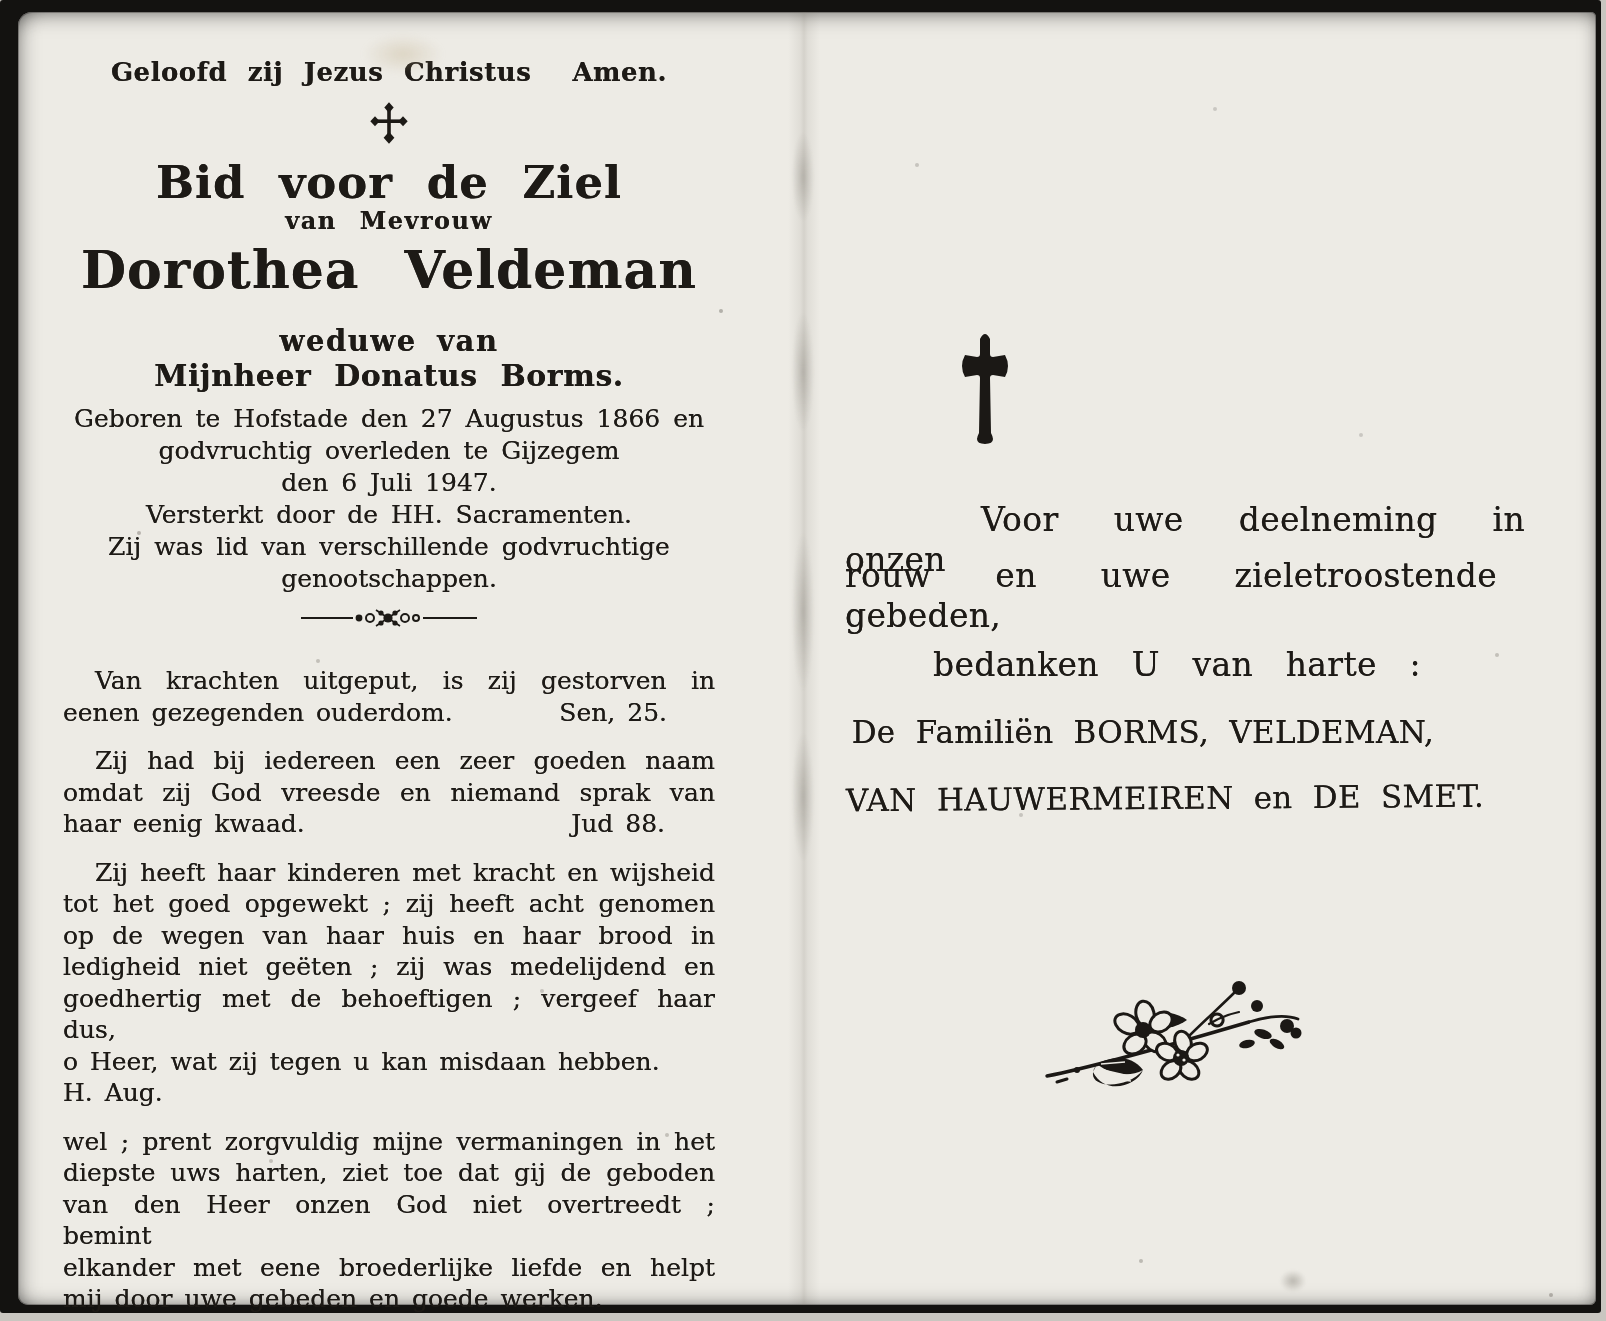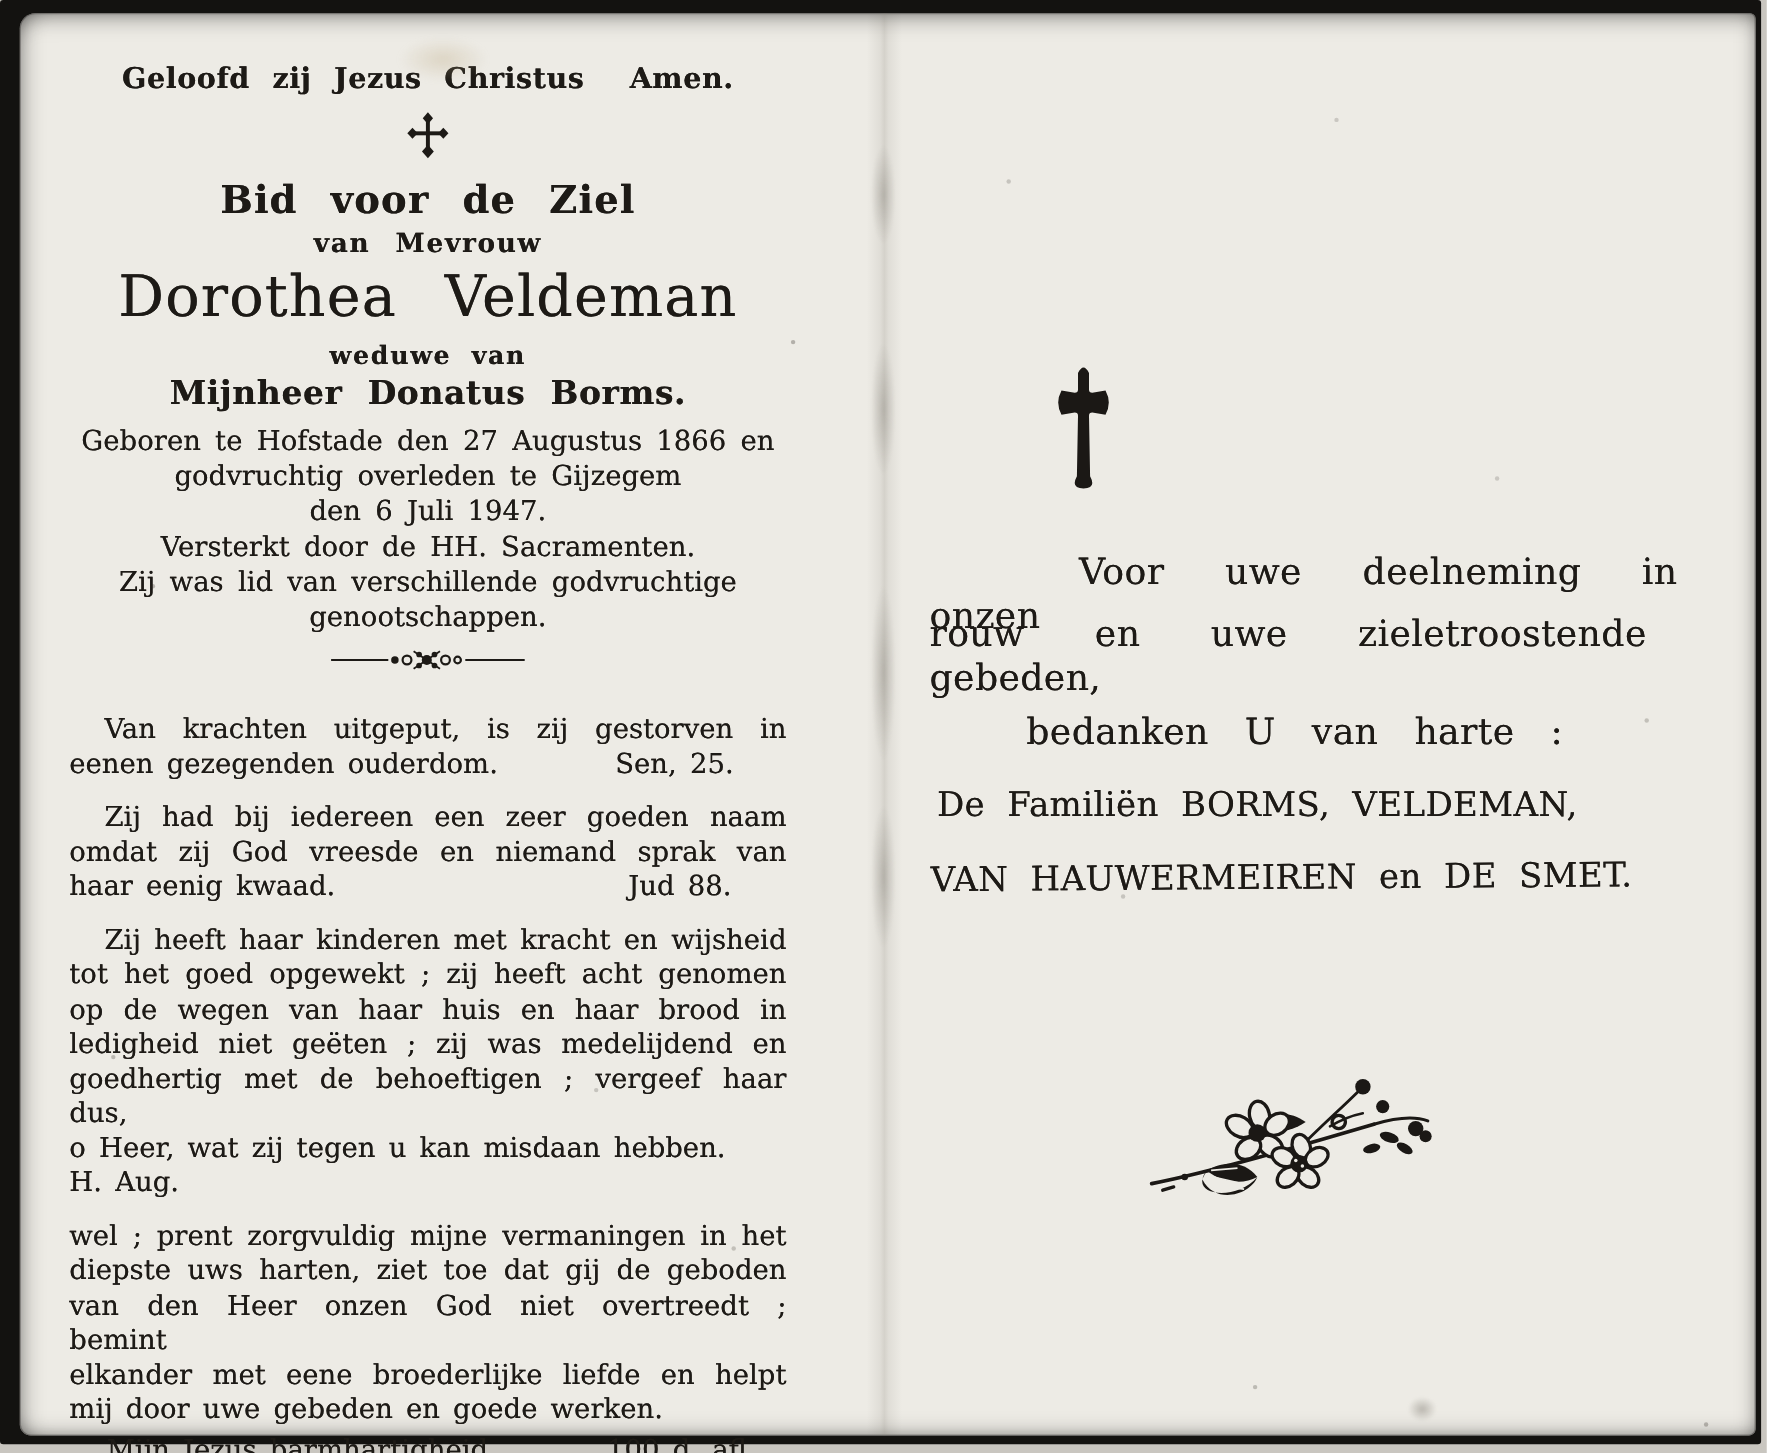--- a/index.html
+++ b/index.html
@@ -43,24 +43,24 @@
       1122px 1248px 0 1px rgba(45,40,33,.25), 1478px 642px 0 1px rgba(45,40,33,.22),
       898px 152px 0 1px rgba(45,40,33,.20), 1532px 1282px 0 1px rgba(45,40,33,.28),
       252px 1148px 0 1px rgba(45,40,33,.22), 1342px 422px 0 1px rgba(45,40,33,.18),
       1002px 802px 0 1px rgba(45,40,33,.20), 84px 948px 0 1px rgba(45,40,33,.26),
       1196px 96px 0 1px rgba(45,40,33,.18), 648px 1122px 0 1px rgba(45,40,33,.22);}
 
   
   .lp{position:absolute;left:45px;top:45px;width:652px;}
   .blessing{font-size:26px;line-height:30px;font-weight:bold;word-spacing:11px;letter-spacing:.5px;}
   .cross-sm{display:block;margin:8px auto 0;}
-  .bid{font-size:35px;line-height:40px;font-weight:bold;word-spacing:17px;letter-spacing:1px;margin-top:12px;}
+  .bid{font-size:45px;line-height:40px;font-weight:bold;word-spacing:17px;letter-spacing:1px;margin-top:12px;}
   .small-line{font-size:24px;line-height:25px;font-weight:bold;word-spacing:13px;letter-spacing:1.5px;margin-top:5px;}
-  .gname{font-size:52px;line-height:62px;font-weight:normal;word-spacing:26px;letter-spacing:1px;margin-top:6px;text-align:center;}
-  .widow{font-size:23px;line-height:25px;font-weight:bold;word-spacing:9px;letter-spacing:1.5px;margin-top:10px;}
+  .gname{font-size:52px;line-height:62px;font-weight:bold;word-spacing:26px;letter-spacing:1px;margin-top:6px;text-align:center;}
+  .widow{font-size:29px;line-height:25px;font-weight:bold;word-spacing:9px;letter-spacing:1.5px;margin-top:28px;}
   .husband{font-size:30px;line-height:35px;font-weight:bold;word-spacing:12px;letter-spacing:.5px;margin-top:4px;}
   .vitae{margin-top:10px;font-size:25px;line-height:32px;word-spacing:5px;}
   .orn{display:block;margin:12px auto 0;}
   .paras{margin-top:36px;font-size:25px;line-height:31.5px;word-spacing:4px;}
   .jline{text-align:justify;text-align-last:justify;}
   .indent{text-indent:32px;}
   .flexline{display:flex;justify-content:space-between;align-items:baseline;gap:24px;}
   .cite1{padding-right:48px;text-align:right;} .cite2{padding-right:50px;}
   .citeline3{text-align:left;padding-right:86px;}
   .p-gap{margin-top:17px;}

